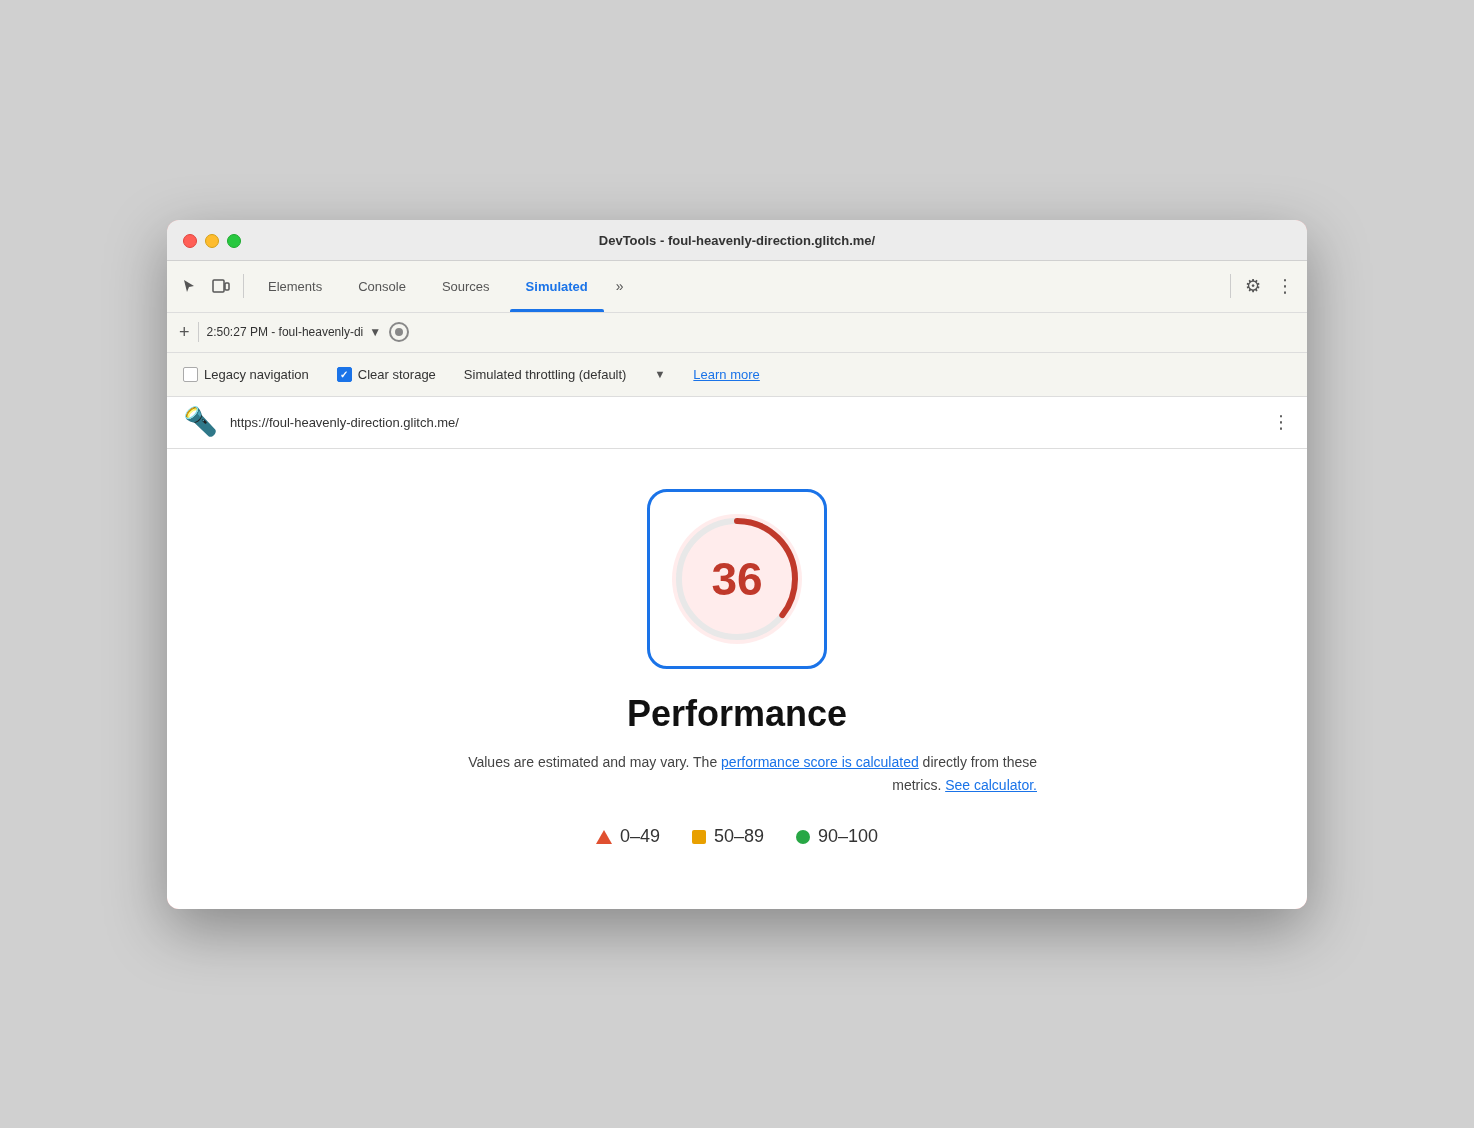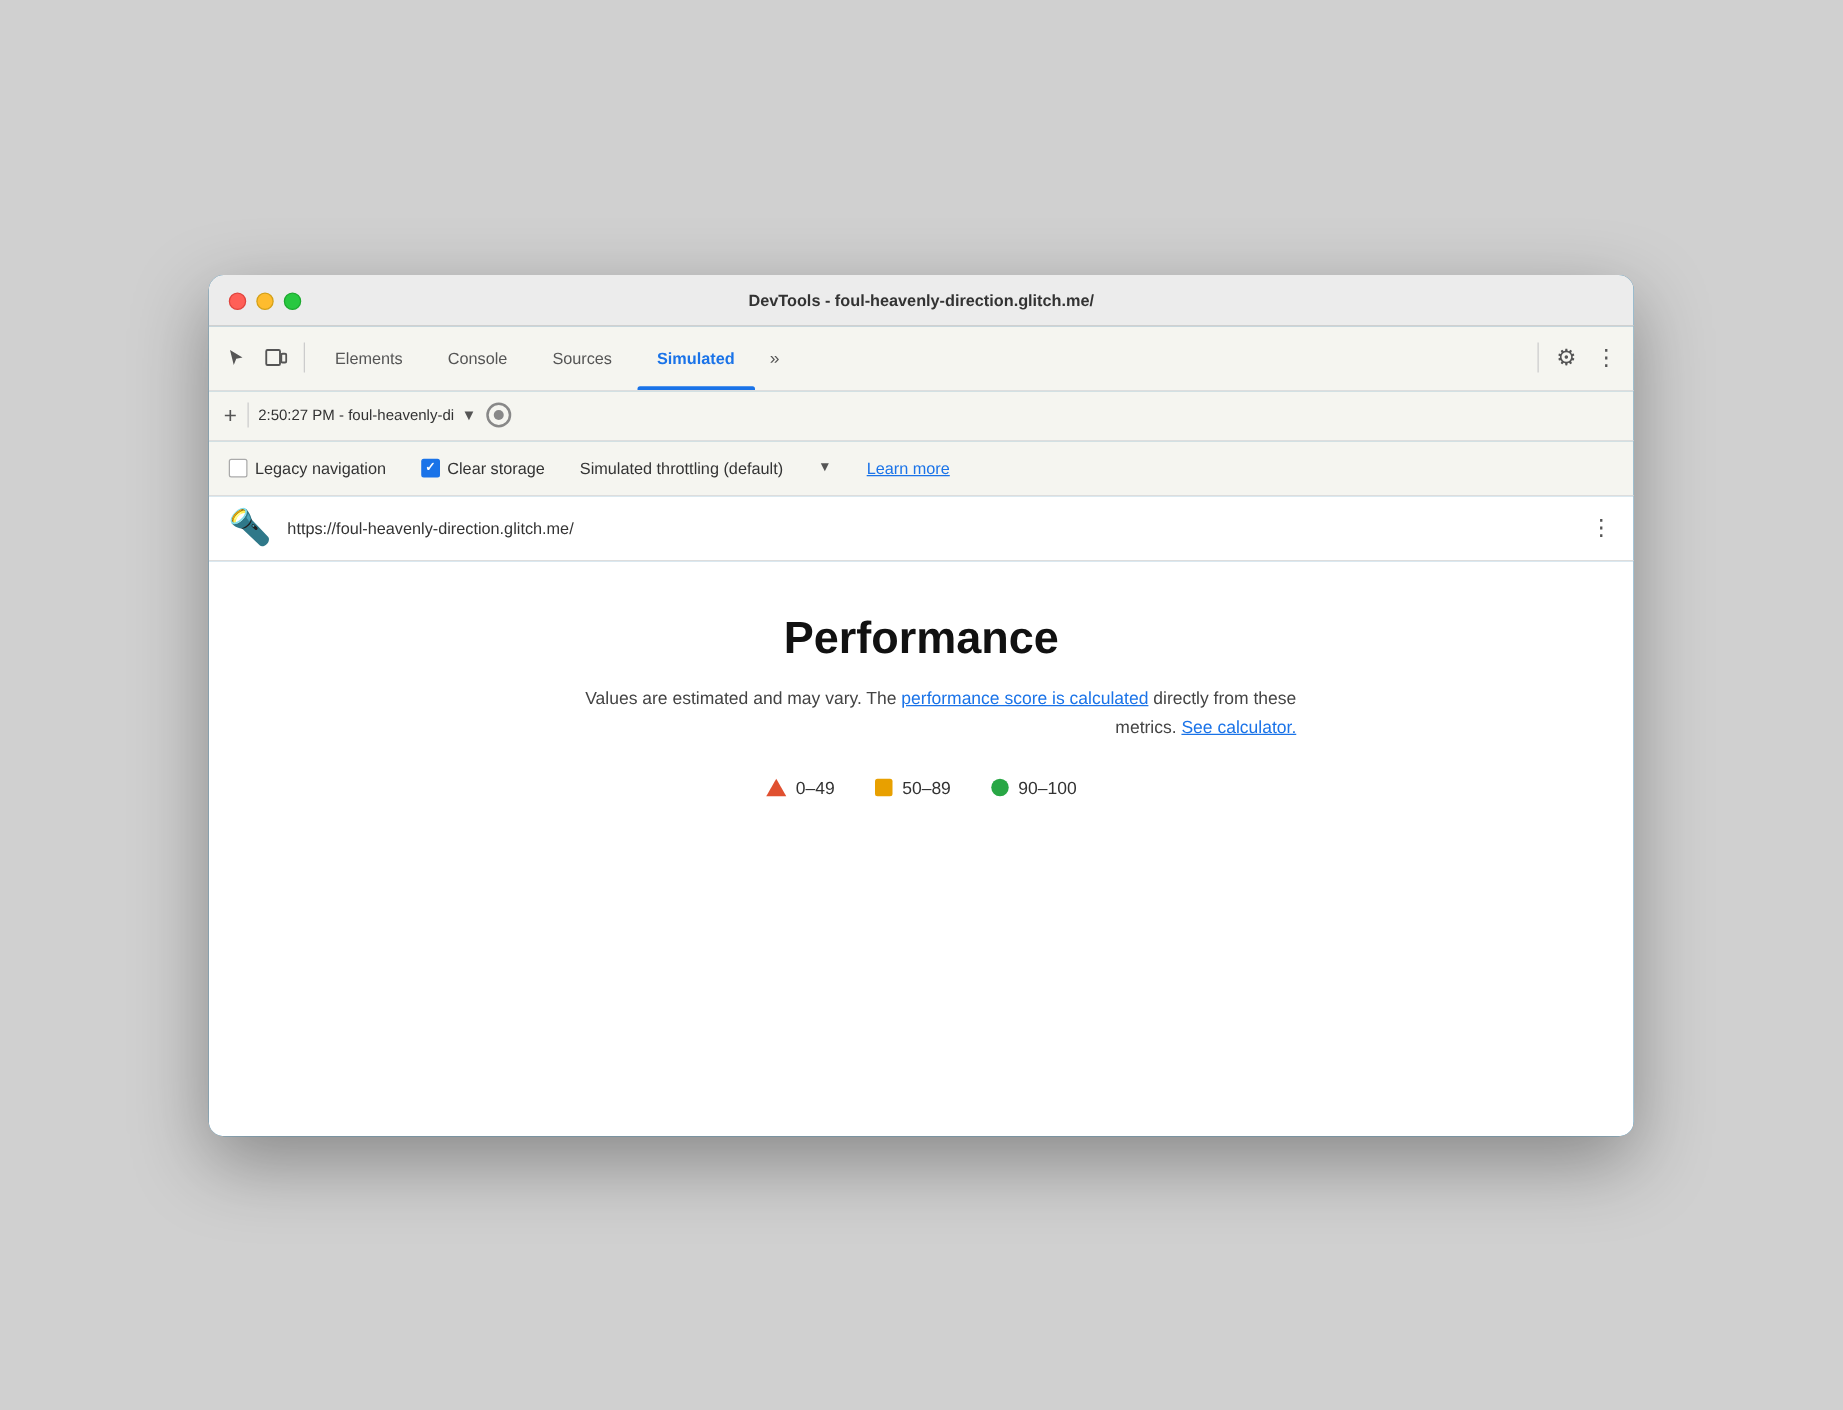--- a/index.html
+++ b/index.html
@@ -7,21 +7,21 @@
       background: #d0d0d0;
       display: flex;
       justify-content: center;
       align-items: center;
       width: 1474px;
       min-height: 1128px;
       font-family: -apple-system, BlinkMacSystemFont, 'Segoe UI', sans-serif;
     }
     .window {
       width: 1140px;
-      background: #0369a1;
+      background: #fca5a5;
       border-radius: 12px;
       box-shadow: 0 20px 60px rgba(0,0,0,0.35);
       overflow: hidden;
     }
     
     .title-bar {
       background: #ececec;
       border-bottom: 1px solid #d0d0d0;
       padding: 14px 16px 12px;
       display: flex;
@@ -317,21 +317,21 @@
     .desc-link {
       color: #1a73e8;
       text-decoration: underline;
       cursor: pointer;
     }
     
     .legend {
       display: flex;
       align-items: center;
       gap: 32px;
-      font-size: 14px;
+      font-size: 18px;
       color: #333;
     }
     .legend-item {
       display: flex;
       align-items: center;
       gap: 8px;
     }
     .legend-red {
       width: 0;
       height: 0;
@@ -423,20 +423,31 @@
   </div>
 
   <div class="url-bar">
     <span class="lighthouse-icon">🔦</span>
     <span class="url-text">https://foul-heavenly-direction.glitch.me/</span>
     <span class="url-dots">⋮</span>
   </div>
 
   <div class="main-content">
 
+    <div class="gauge-container">
+      <div class="gauge-inner">
+        <div class="gauge-bg-circle"></div>
+        <svg class="gauge-svg" width="140" height="140" viewBox="0 0 140 140">
+
+          <circle cx="70" cy="70" r="58" fill="none" stroke="#e8e8e8" stroke-width="6"></circle>
+          <circle cx="70" cy="70" r="58" fill="none" stroke="#c0392b" stroke-width="6" stroke-dasharray="130 234" stroke-dashoffset="0" stroke-linecap="round" transform="rotate(-90 70 70)"></circle>
+        </svg>
+        <span class="gauge-number">36</span>
+      </div>
+    </div>
 
     <div class="performance-title">Performance</div>
 
     <div class="description">
       <span>Values are estimated and may vary. The </span><a class="desc-link">performance score is calculated</a><span> directly from these metrics. </span><a class="desc-link">See calculator.</a>
     </div>
 
     <div class="legend">
       <div class="legend-item">
         <div class="legend-red"></div>

